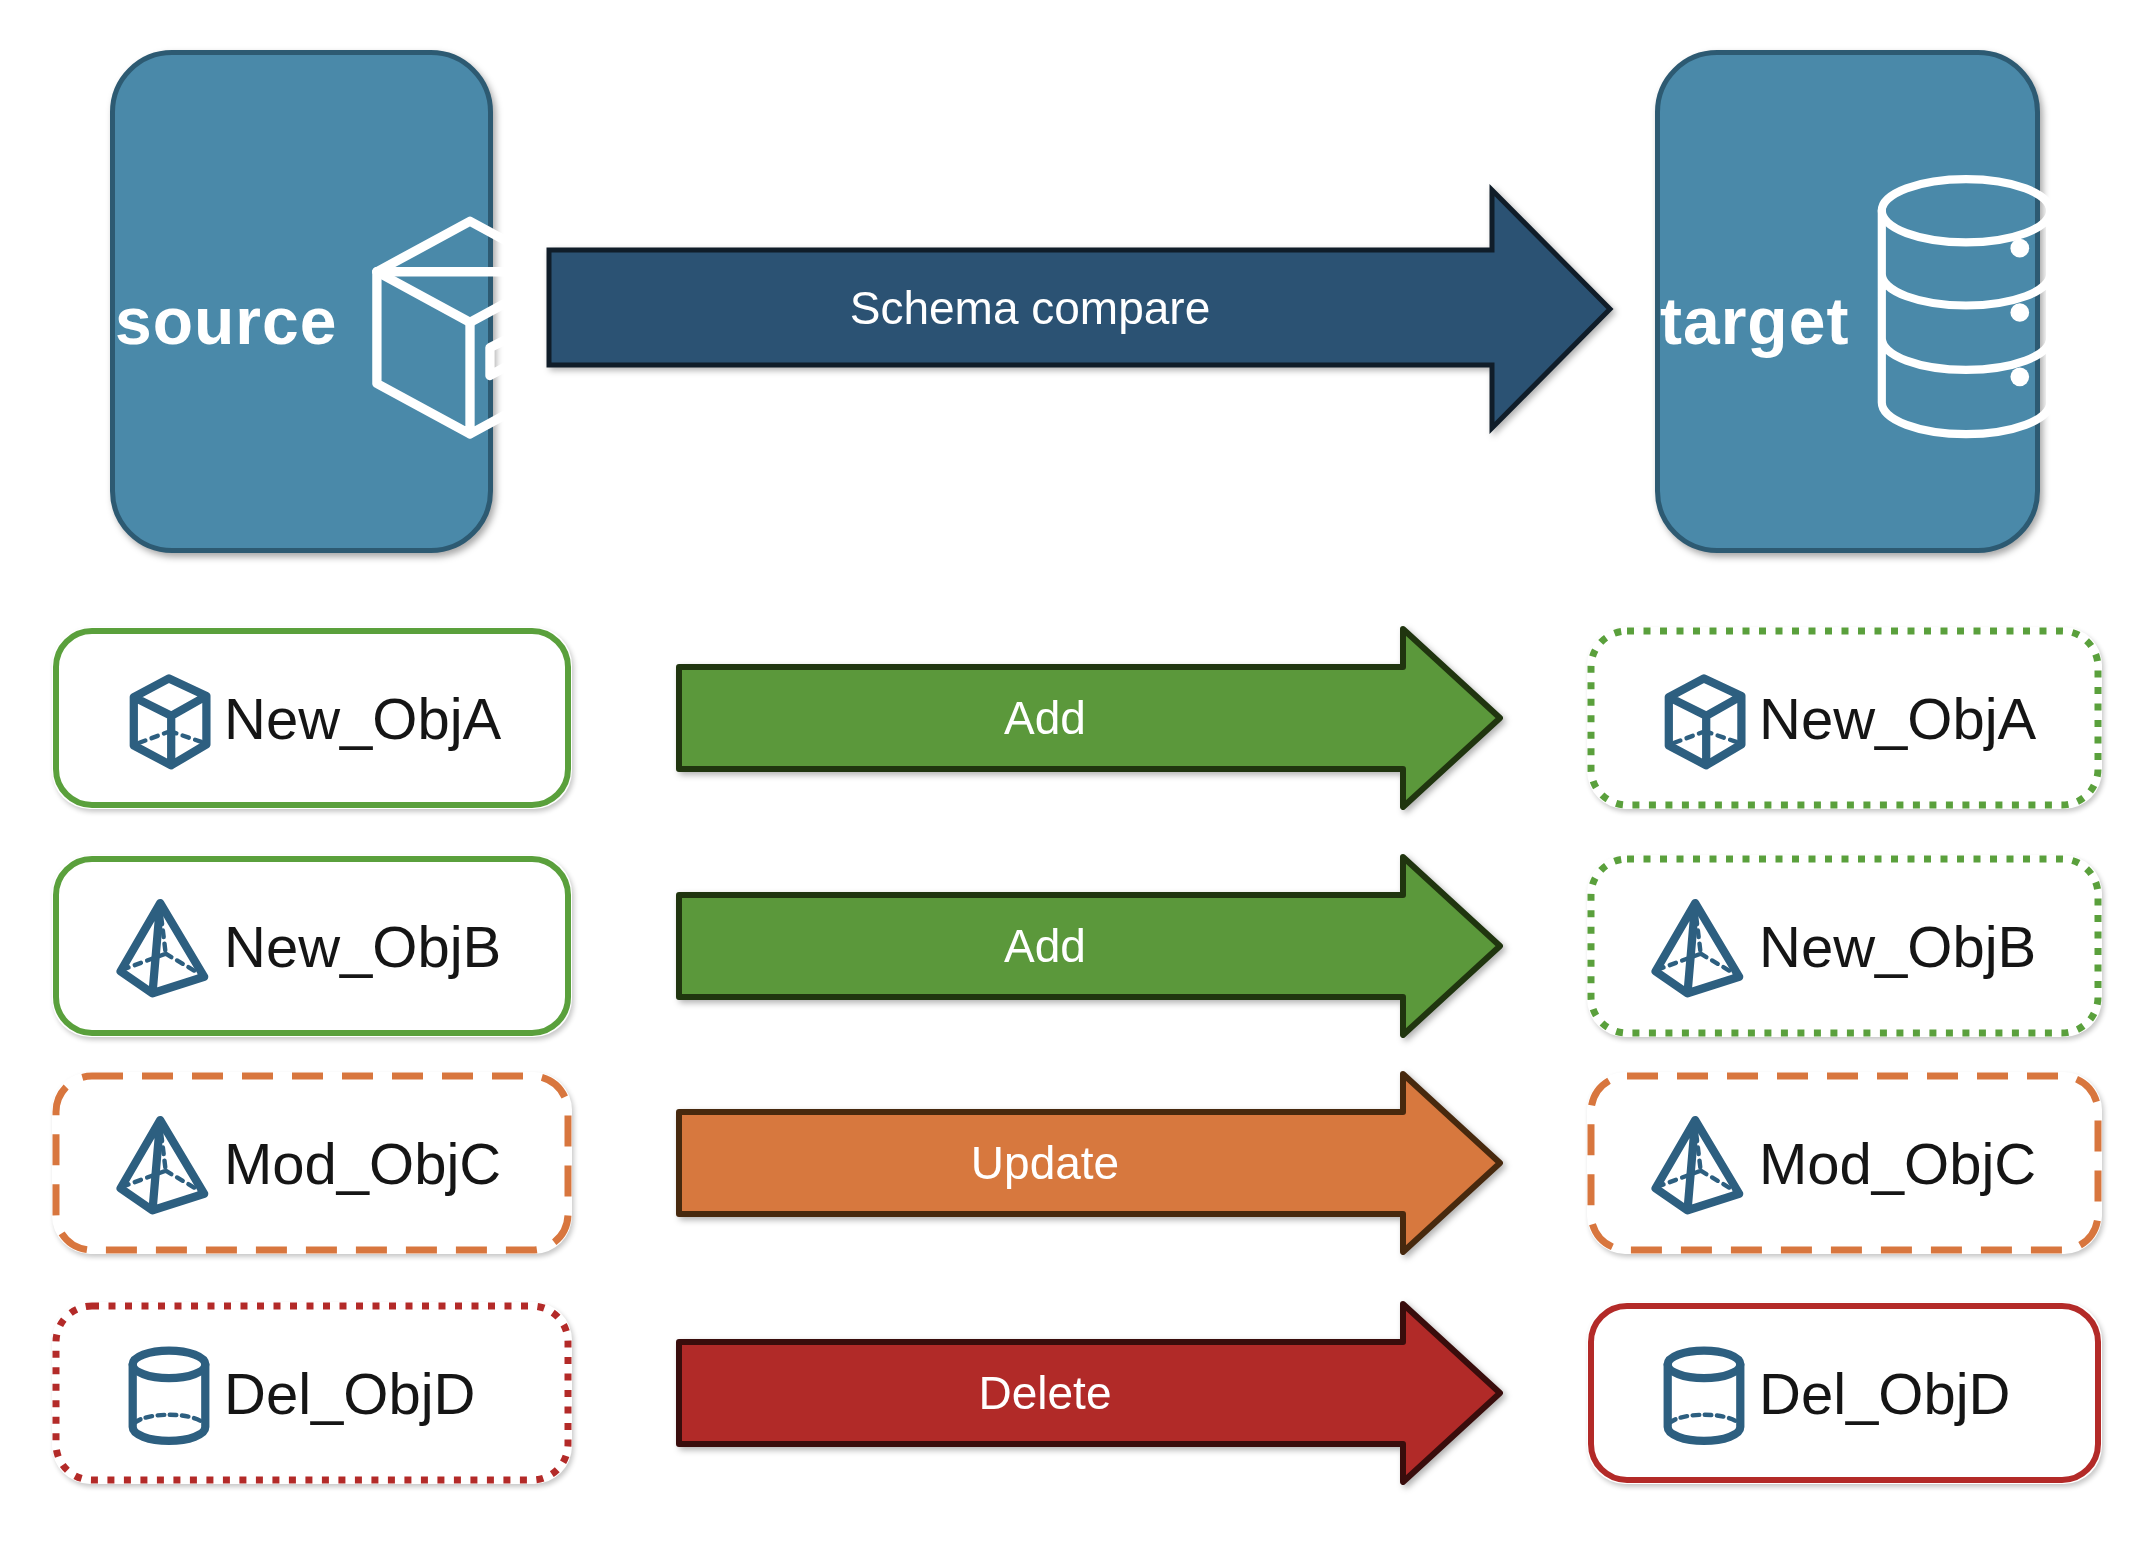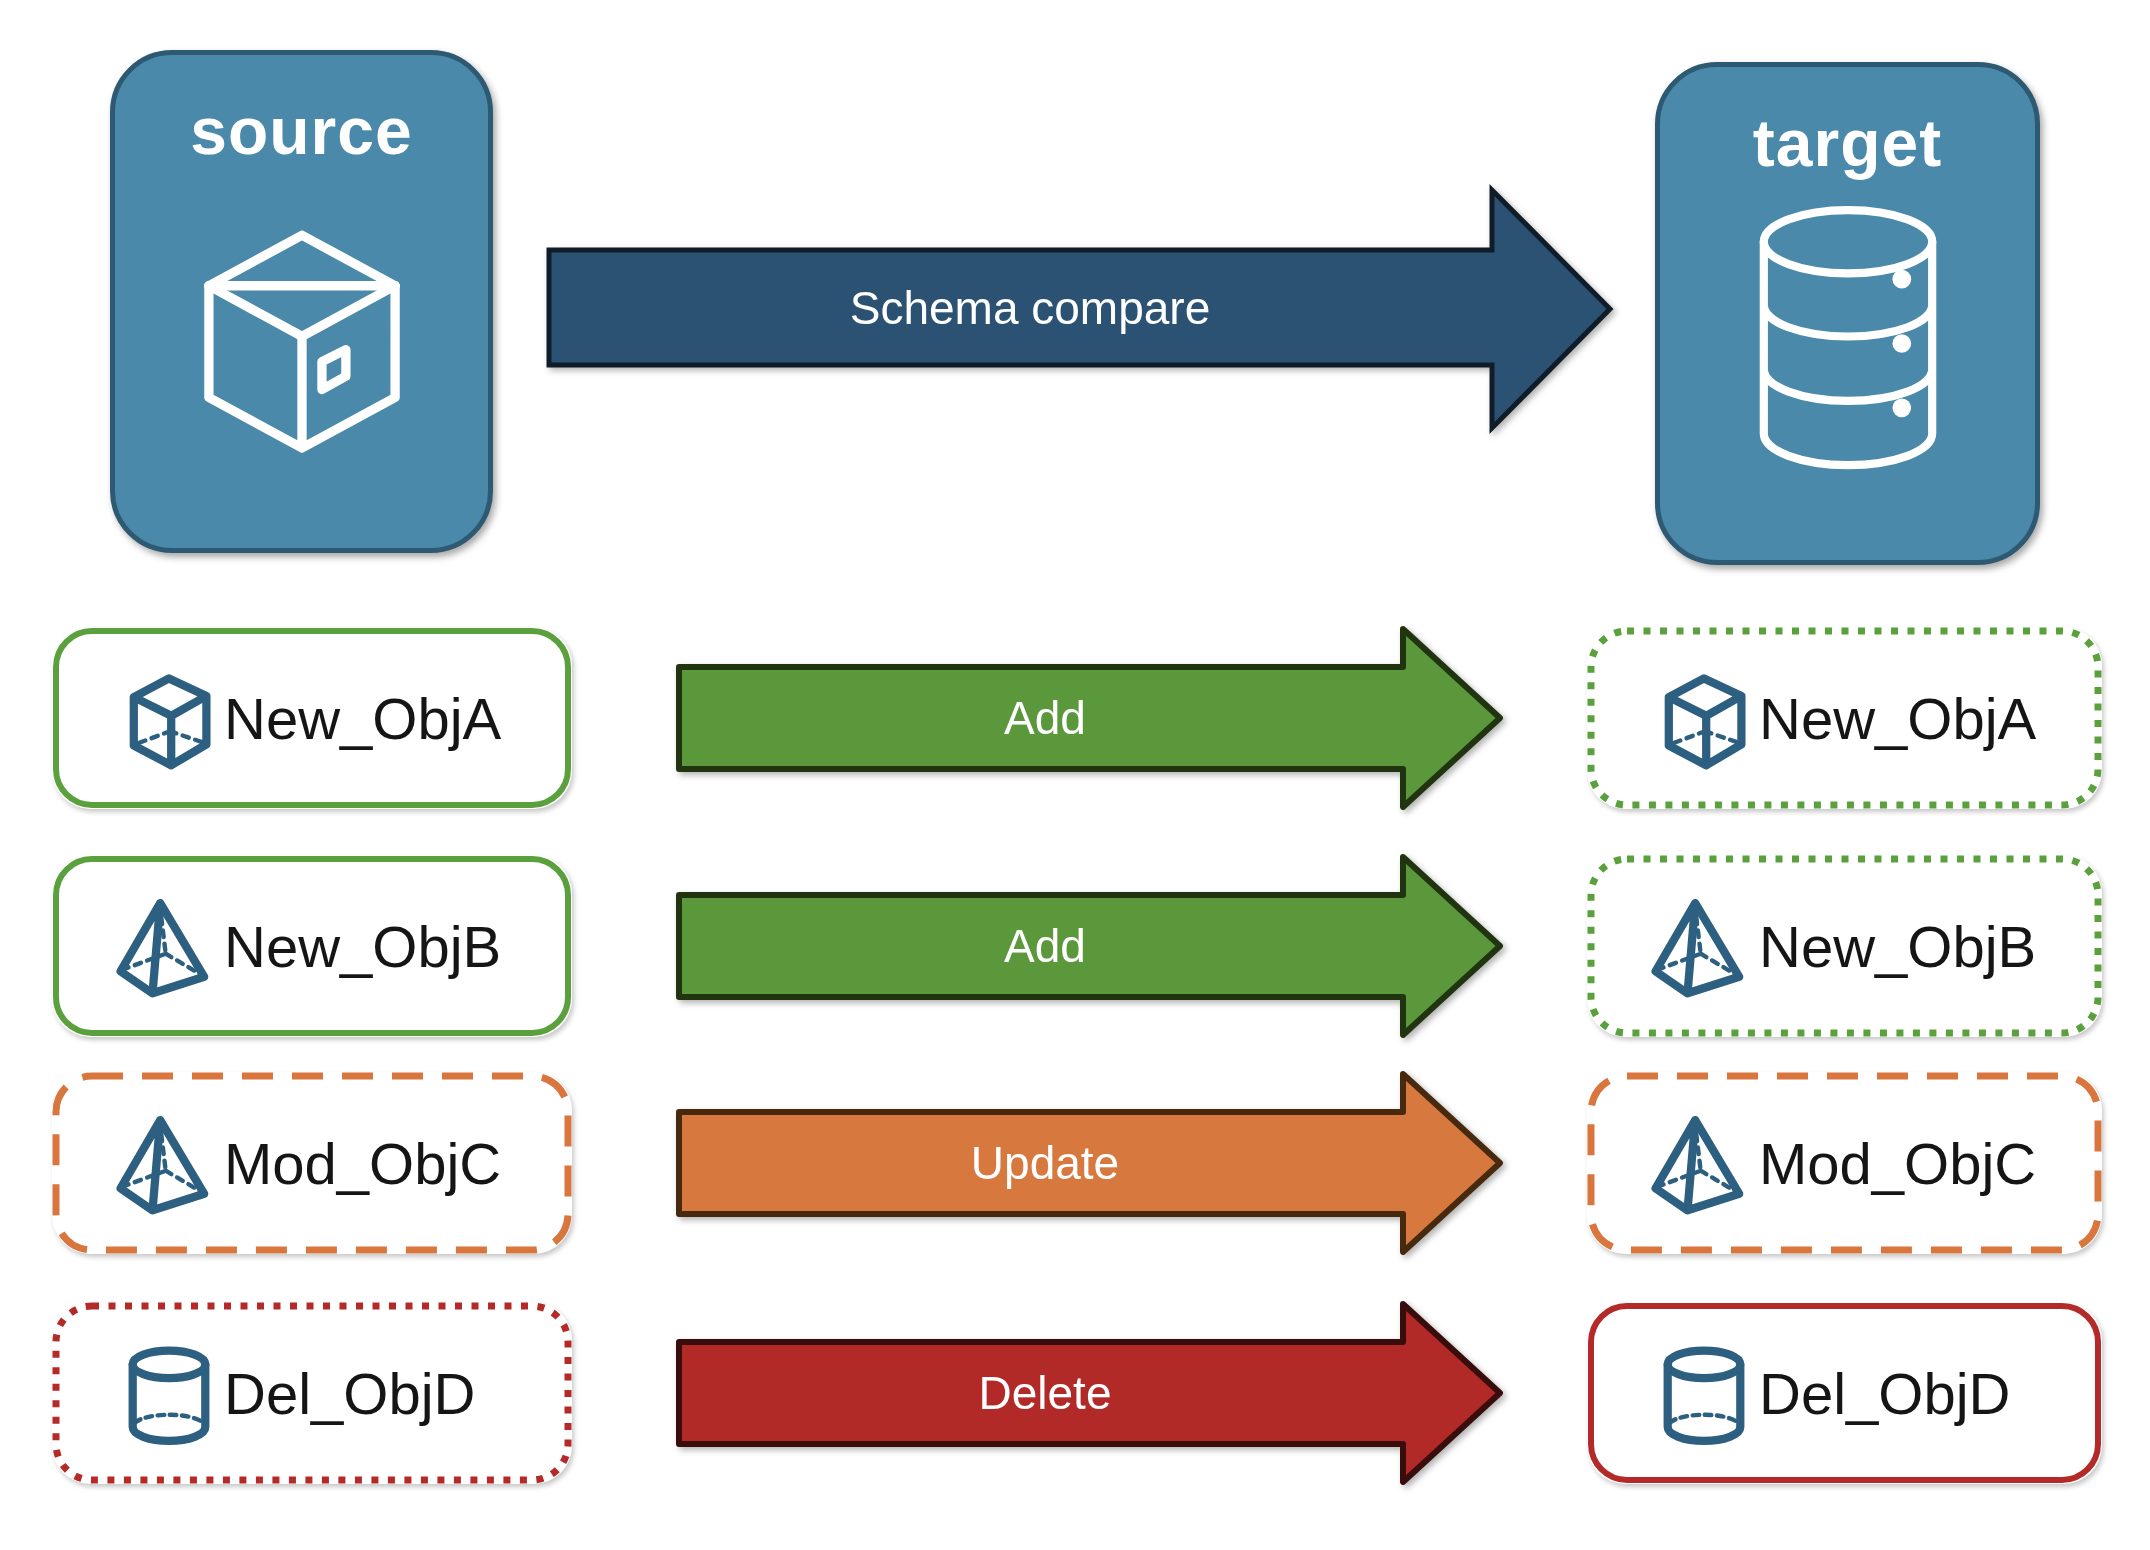--- a/index.html
+++ b/index.html
@@ -1,24 +1,24 @@
 <!DOCTYPE html>
 <html><head>
 <meta charset="utf-8">
 <style>
   html,body{margin:0;padding:0;background:#fff;}
   .canvas{position:relative;width:2150px;height:1550px;background:#ffffff;overflow:hidden;
           font-family:"Liberation Sans",sans-serif;}
 
   
   .panel{position:absolute;border:5px solid #2d5a72;border-radius:62px;
-         display:flex;flex-direction:column;align-items:center;
+         display:flex;flex-direction:row;align-items:center;
          box-shadow:3px 4px 7px rgba(0,0,0,.35);box-sizing:border-box;}
   #source-panel{left:110px;top:50px;width:383px;height:503px;}
-  #target-panel{left:1655px;top:50px;width:385px;height:503px;margin-top:12px;}
+  #target-panel{left:1655px;top:50px;width:385px;height:503px;}
   .panel-label{color:#ffffff;font-weight:bold;font-size:66px;margin-top:38px;letter-spacing:1px;}
   .panel-icon{margin-top:14px;line-height:0;}
 
   
   .compare-arrow{position:absolute;left:540px;top:180px;
                  filter:drop-shadow(3px 3px 3px rgba(0,0,0,.3));}
   .compare-arrow text{font-size:46px;fill:#ffffff;}
 
   
   .obj-box{position:absolute;height:182px;background:#ffffff;border-radius:38px;

